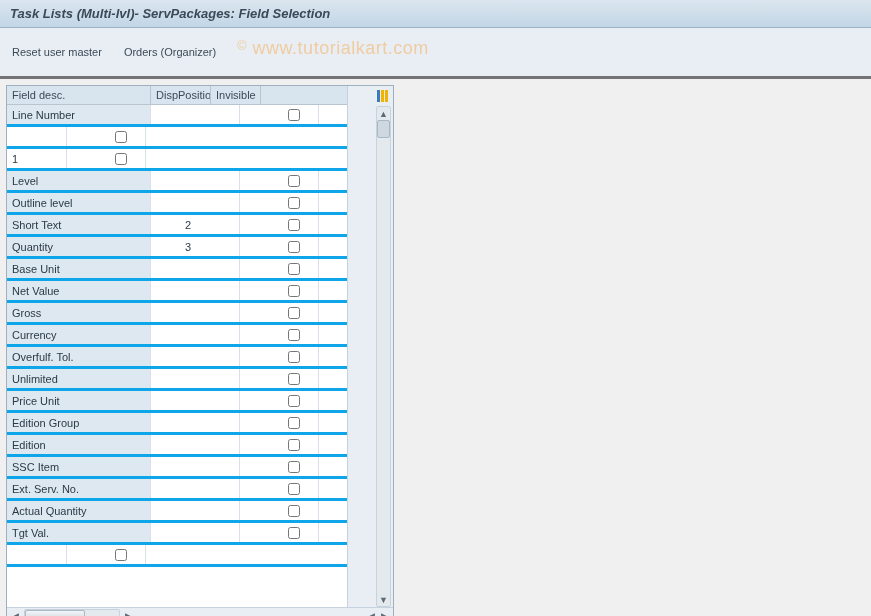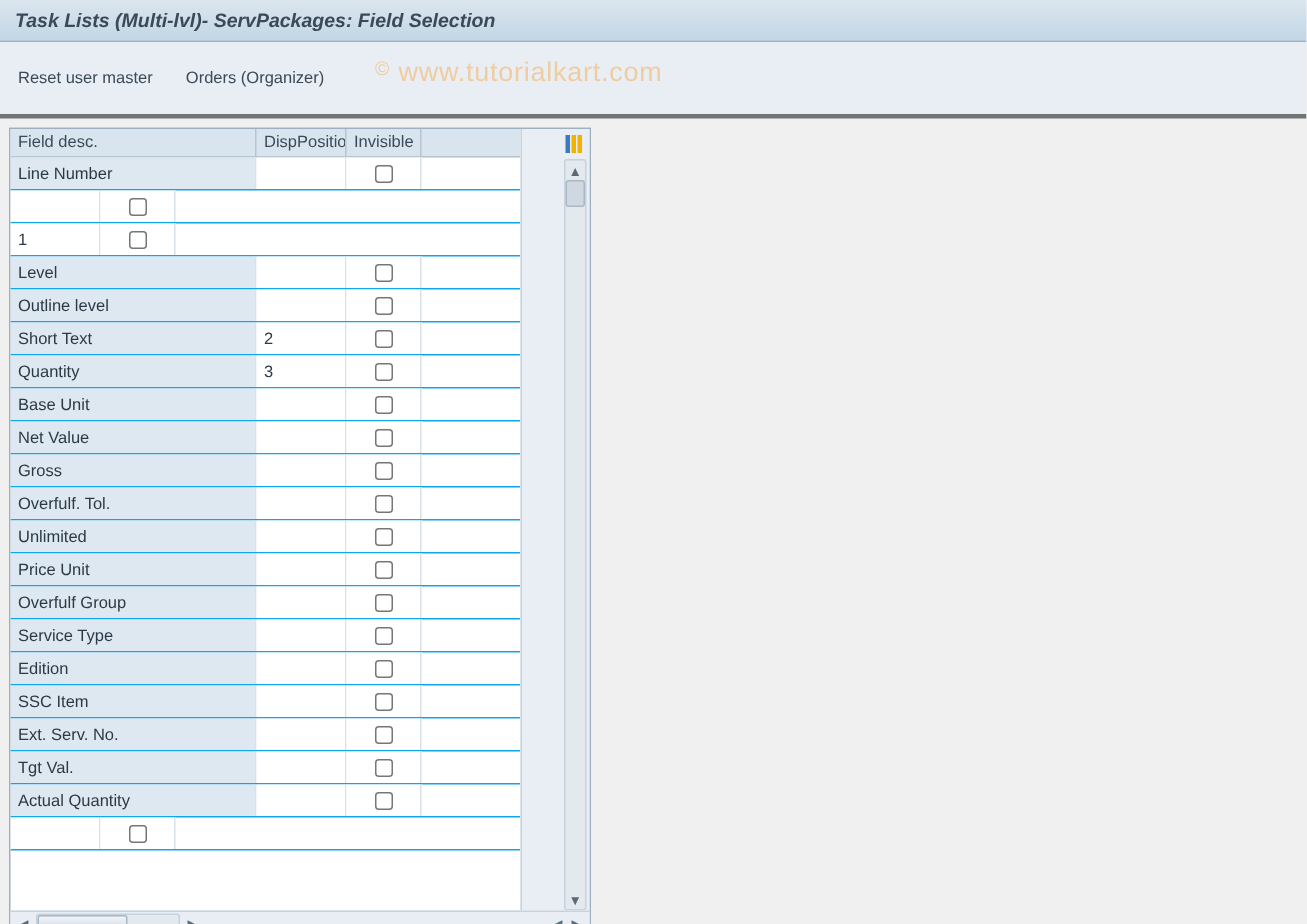--- a/index.html
+++ b/index.html
@@ -32,21 +32,21 @@
     gap: 14px;
   }
   .toolbar-item {
     color: #3b4a57;
     cursor: pointer;
     padding: 2px 4px;
   }
   .watermark {
     position: absolute;
     top: 38px;
-    left: 250px;
+    left: 237px;
     font-size: 18px;
     color: rgba(255,140,0,0.35);
     letter-spacing: 0.5px;
     pointer-events: none;
     z-index: 50;
   }
   .watermark-c {
     font-size: 13px;
     vertical-align: top;
   }
@@ -77,29 +77,30 @@
     border-bottom: 1px solid #b7c5d1;
   }
   .grid-header .col {
     border-right: 1px solid #b7c5d1;
     padding: 3px 5px;
     color: #3b4a57;
     font-size: 11px;
     white-space: nowrap;
     overflow: hidden;
   }
-  .col-desc { width: 164px; }
+  .col-desc { width: 144px; }
   .col-disp { width: 60px; }
   .col-inv  { width: 50px; text-align: left; }
   .grid-body { }
   .grid-row {
     display: flex;
-    border-bottom: 1px solid #0ea5e9;
+    border-bottom: 3px solid #0ea5e9;
     height: 22px;
     align-items: stretch;
+    gap: 29px;
   }
   .grid-row .cell {
     border-right: 1px solid #d9e1e8;
     padding: 3px 5px;
     display: flex;
     align-items: center;
     color: #2b3a46;
     font-size: 11px;
   }
   .cell.col-desc {
@@ -299,20 +300,27 @@
               </div>
             </div>
             <div class="grid-row">
               <div class="cell col-desc">Gross</div>
               <div class="cell col-disp"></div>
               <div class="cell col-inv">
                 <input type="checkbox" style="">
               </div>
             </div>
             <div class="grid-row">
+              <div class="cell col-desc">Currency</div>
+              <div class="cell col-disp"></div>
+              <div class="cell col-inv">
+                <input type="checkbox" style="">
+              </div>
+            </div>
+            <div class="grid-row">
               <div class="cell col-desc">Overfulf. Tol.</div>
               <div class="cell col-disp"></div>
               <div class="cell col-inv">
                 <input type="checkbox" style="">
               </div>
             </div>
             <div class="grid-row">
               <div class="cell col-desc">Unlimited</div>
               <div class="cell col-disp"></div>
               <div class="cell col-inv">
@@ -320,28 +328,21 @@
               </div>
             </div>
             <div class="grid-row">
               <div class="cell col-desc">Price Unit</div>
               <div class="cell col-disp"></div>
               <div class="cell col-inv">
                 <input type="checkbox" style="">
               </div>
             </div>
             <div class="grid-row">
-              <div class="cell col-desc">Overfulf Group</div>
-              <div class="cell col-disp"></div>
-              <div class="cell col-inv">
-                <input type="checkbox" style="">
-              </div>
-            </div>
-            <div class="grid-row">
-              <div class="cell col-desc">Service Type</div>
+              <div class="cell col-desc">Edition Group</div>
               <div class="cell col-disp"></div>
               <div class="cell col-inv">
                 <input type="checkbox" style="">
               </div>
             </div>
             <div class="grid-row">
               <div class="cell col-desc">Edition</div>
               <div class="cell col-disp"></div>
               <div class="cell col-inv">
                 <input type="checkbox" style="">
@@ -355,28 +356,28 @@
               </div>
             </div>
             <div class="grid-row">
               <div class="cell col-desc">Ext. Serv. No.</div>
               <div class="cell col-disp"></div>
               <div class="cell col-inv">
                 <input type="checkbox" style="">
               </div>
             </div>
             <div class="grid-row">
+              <div class="cell col-desc">Actual Quantity</div>
+              <div class="cell col-disp"></div>
+              <div class="cell col-inv">
+                <input type="checkbox" style="">
+              </div>
+            </div>
+            <div class="grid-row">
               <div class="cell col-desc">Tgt Val.</div>
-              <div class="cell col-disp"></div>
-              <div class="cell col-inv">
-                <input type="checkbox" style="">
-              </div>
-            </div>
-            <div class="grid-row">
-              <div class="cell col-desc">Actual Quantity</div>
               <div class="cell col-disp"></div>
               <div class="cell col-inv">
                 <input type="checkbox" style="">
               </div>
             </div>
             <div class="grid-row">
               <div class="cell col-disp"></div>
               <div class="cell col-inv">
                 <input type="checkbox" style="">
               </div>

